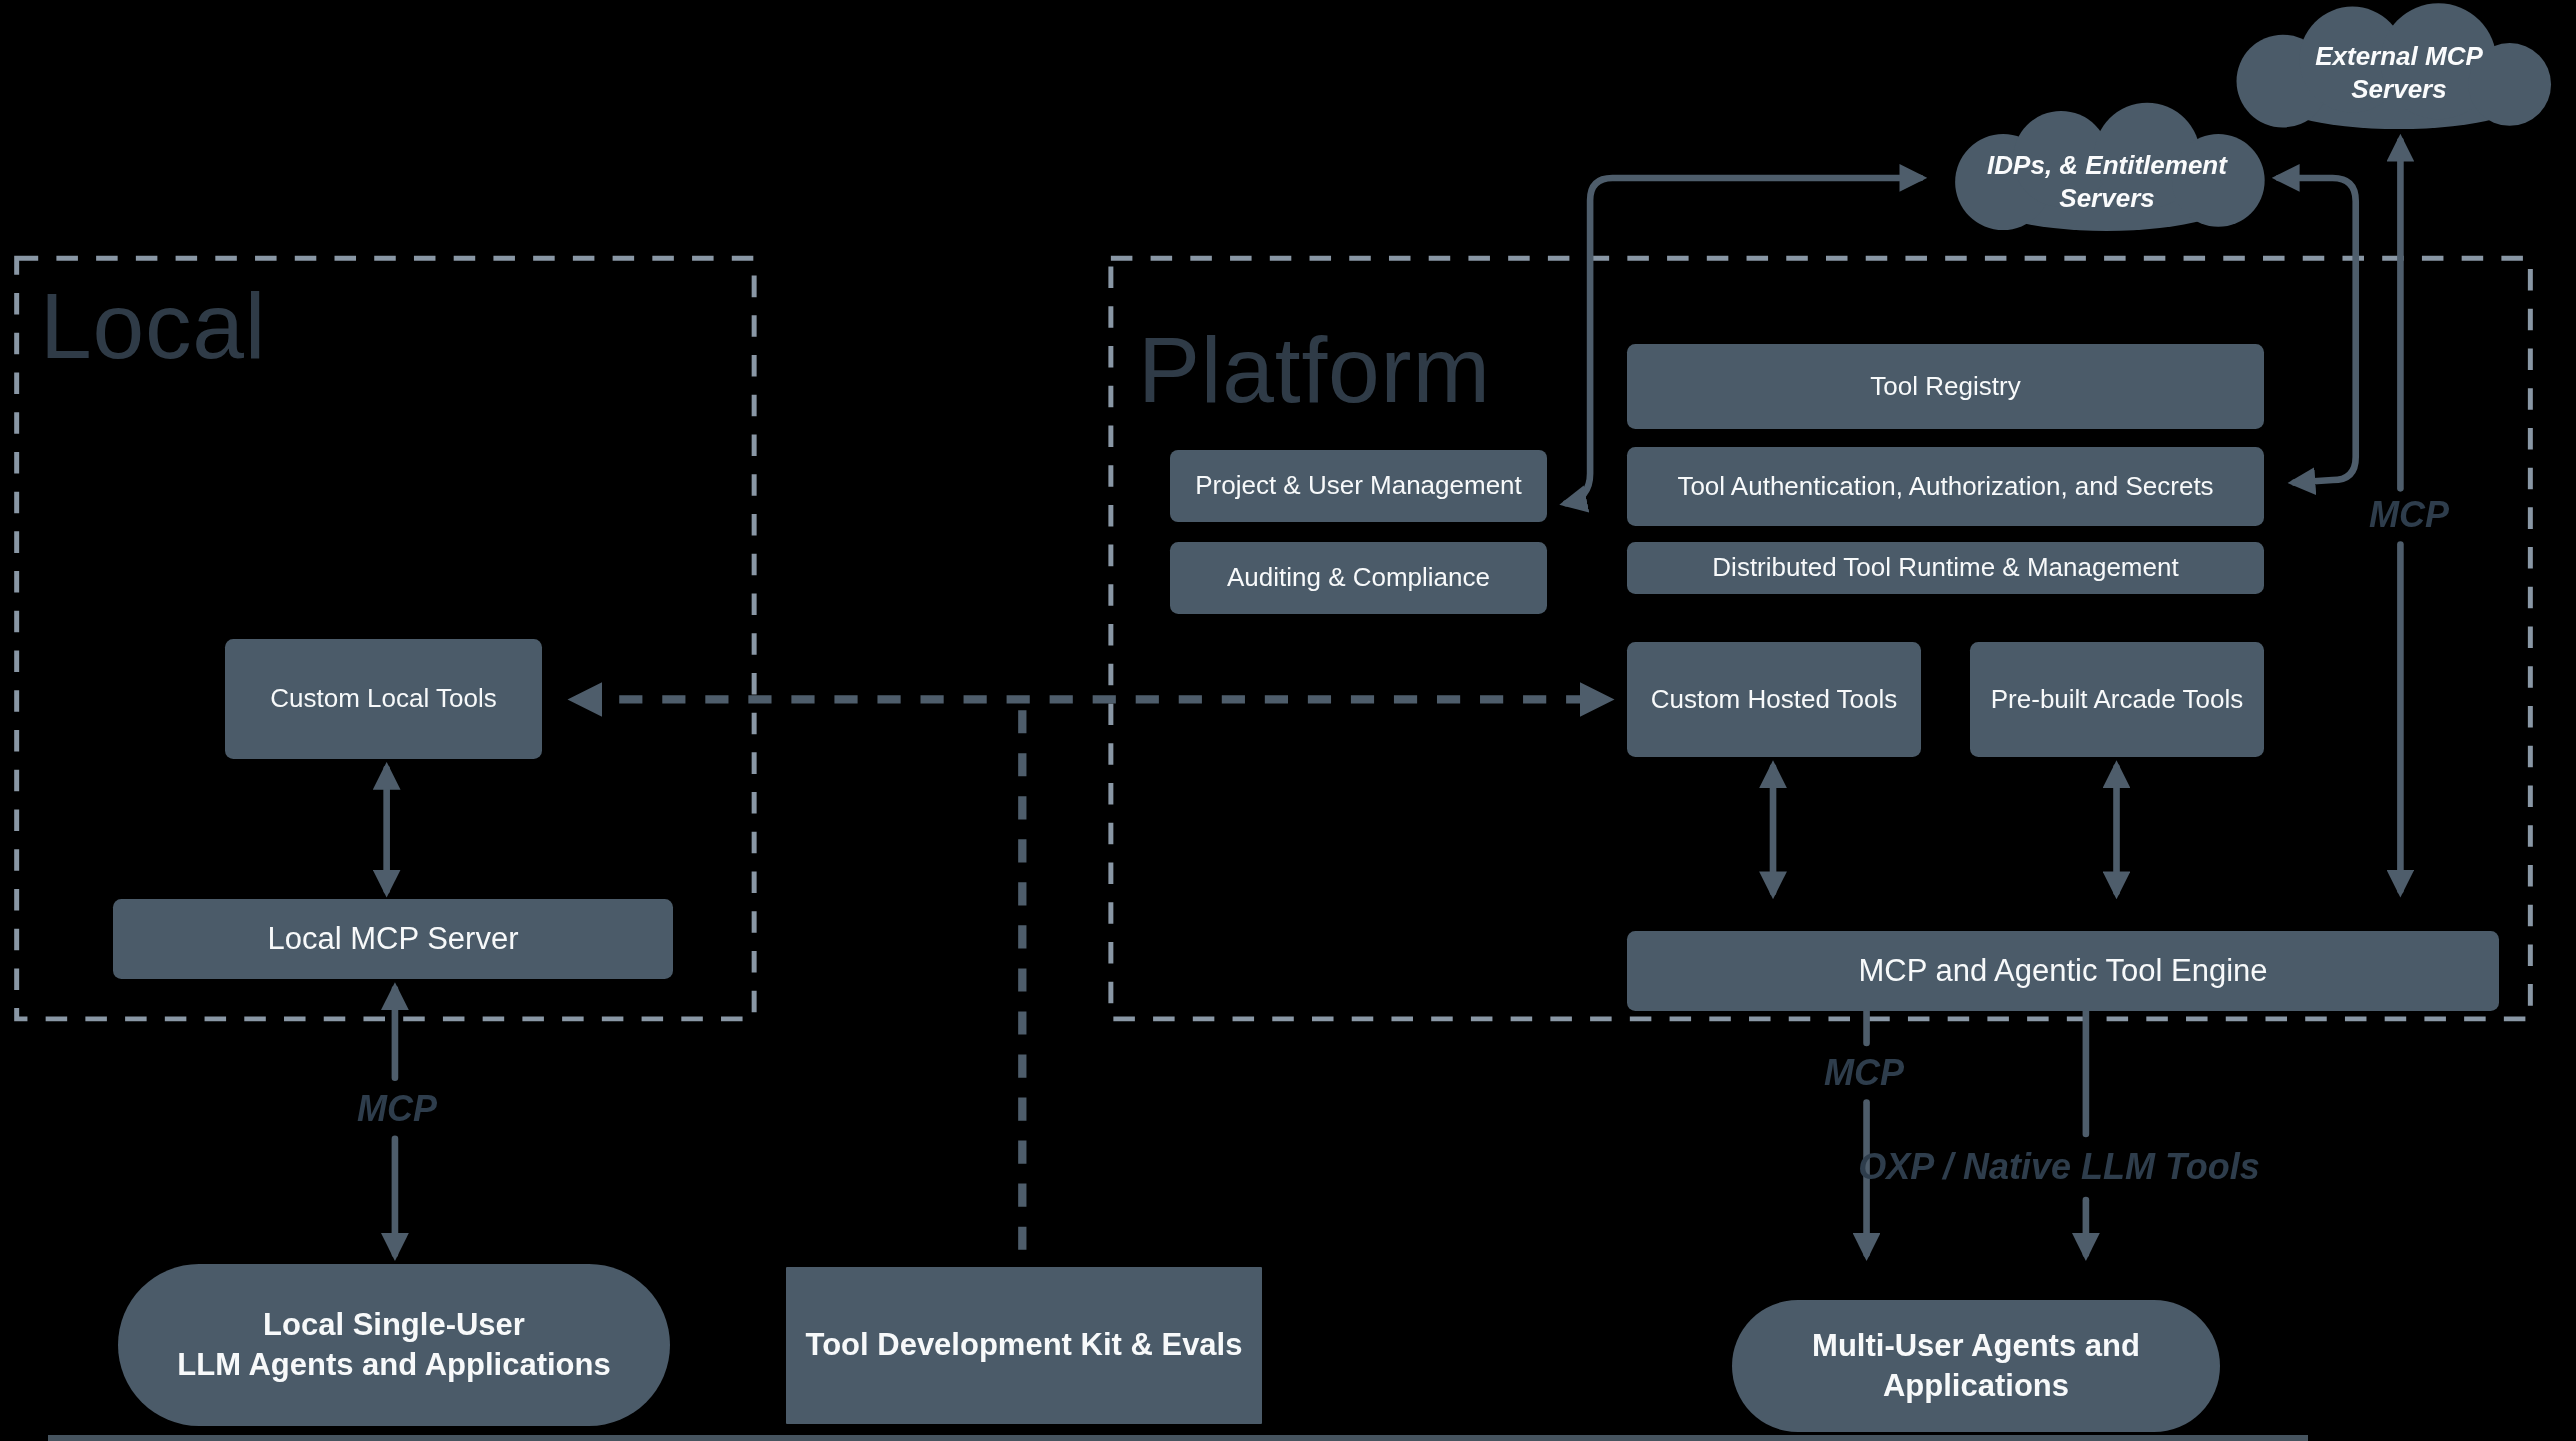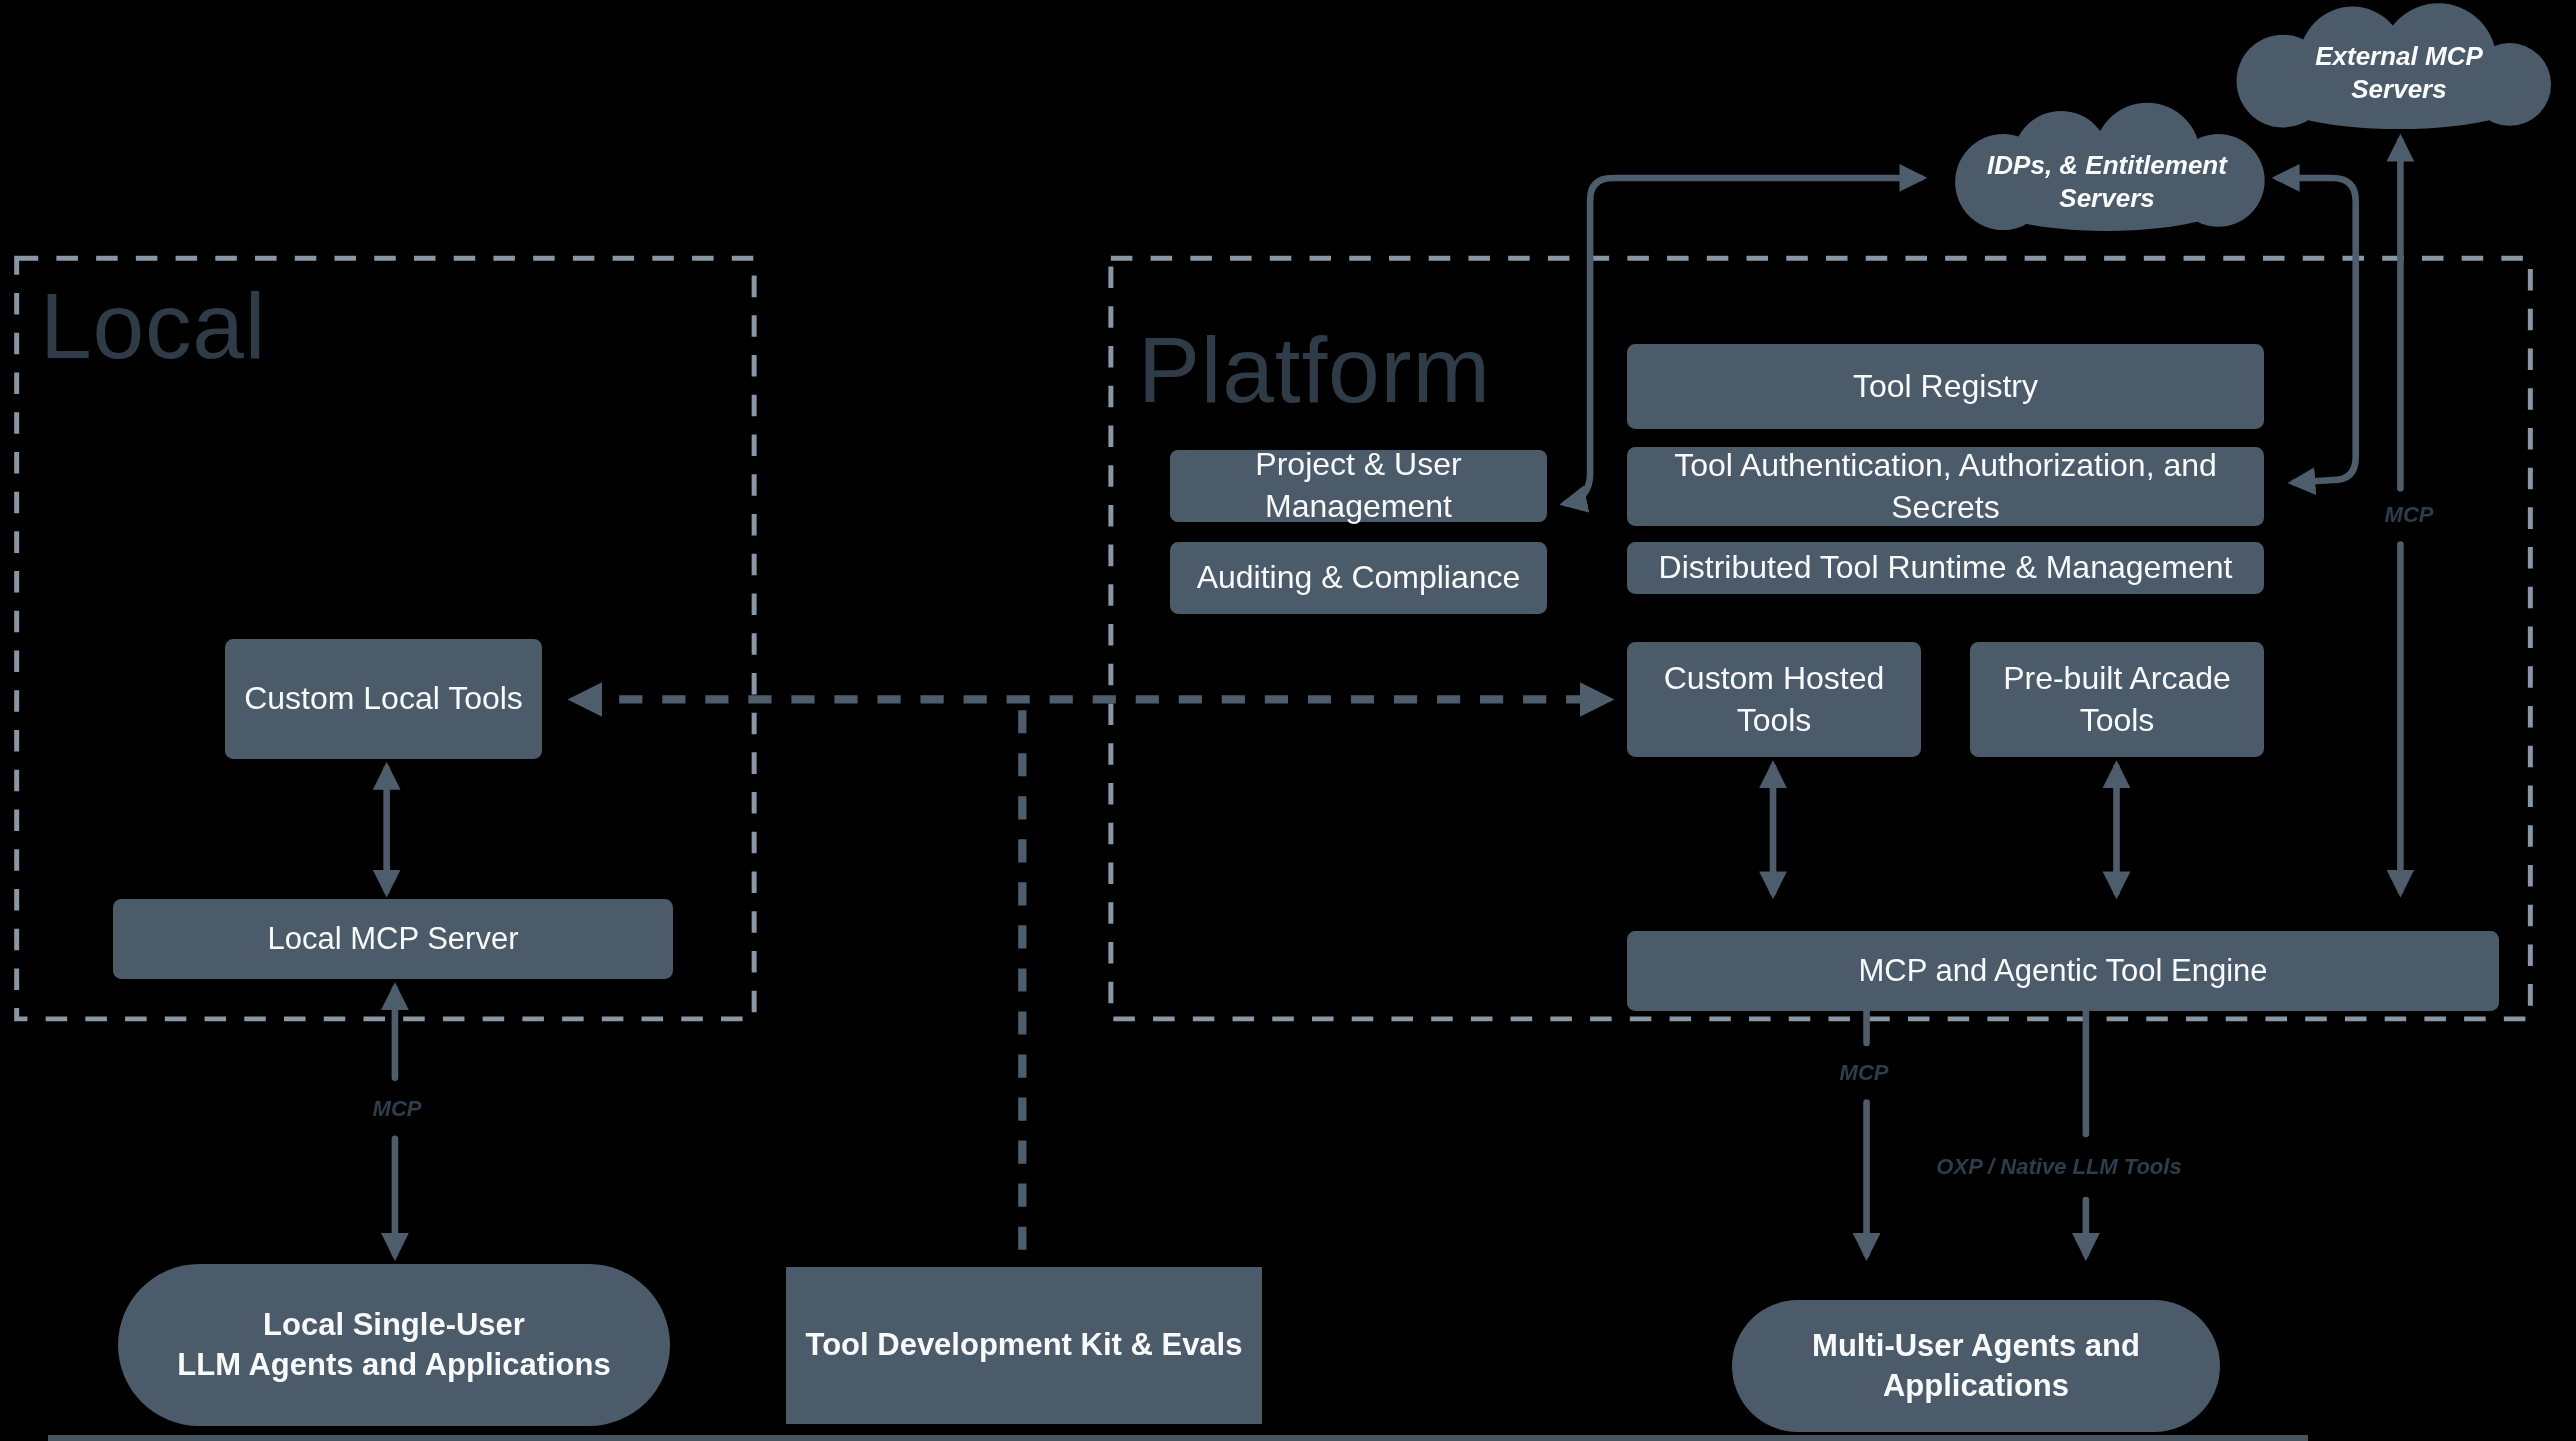--- a/index.html
+++ b/index.html
@@ -11,21 +11,21 @@
     overflow:hidden;
   }
   #wires{position:absolute;left:0;top:0;width:2576px;height:1441px;}
   .node{
     position:absolute;
     background:#4B5B69;
     color:#F7F9FA;
     display:flex;align-items:center;justify-content:center;
     text-align:center;
     border-radius:8.3px;
-    font-size:32px;
+    font-size:26px;
     line-height:1.3;
   }
   .node.big{font-size:31px;}
   .node.bold{font-weight:700;font-size:31px;}
   .pill{border-radius:81px;}
   .prewrap{white-space:pre-line;text-align:center;}
   .region-title{
     position:absolute;
     color:#2F3B47;
     font-size:93px;
@@ -39,21 +39,21 @@
     font-size:26px;
     font-style:italic;
     font-weight:600;
     text-align:center;
     line-height:1.28;
   }
   .edge-label{
     position:absolute;
     transform:translate(-50%,-50%);
     color:#2E3D4C;
-    font-size:22px;
+    font-size:36px;
     font-weight:700;
     font-style:italic;
     white-space:nowrap;
   }
   .bottom-strip{
     position:absolute;
     left:48px;top:1435px;width:2260px;height:5.8px;
     background:#46545F;
   }
 </style>

